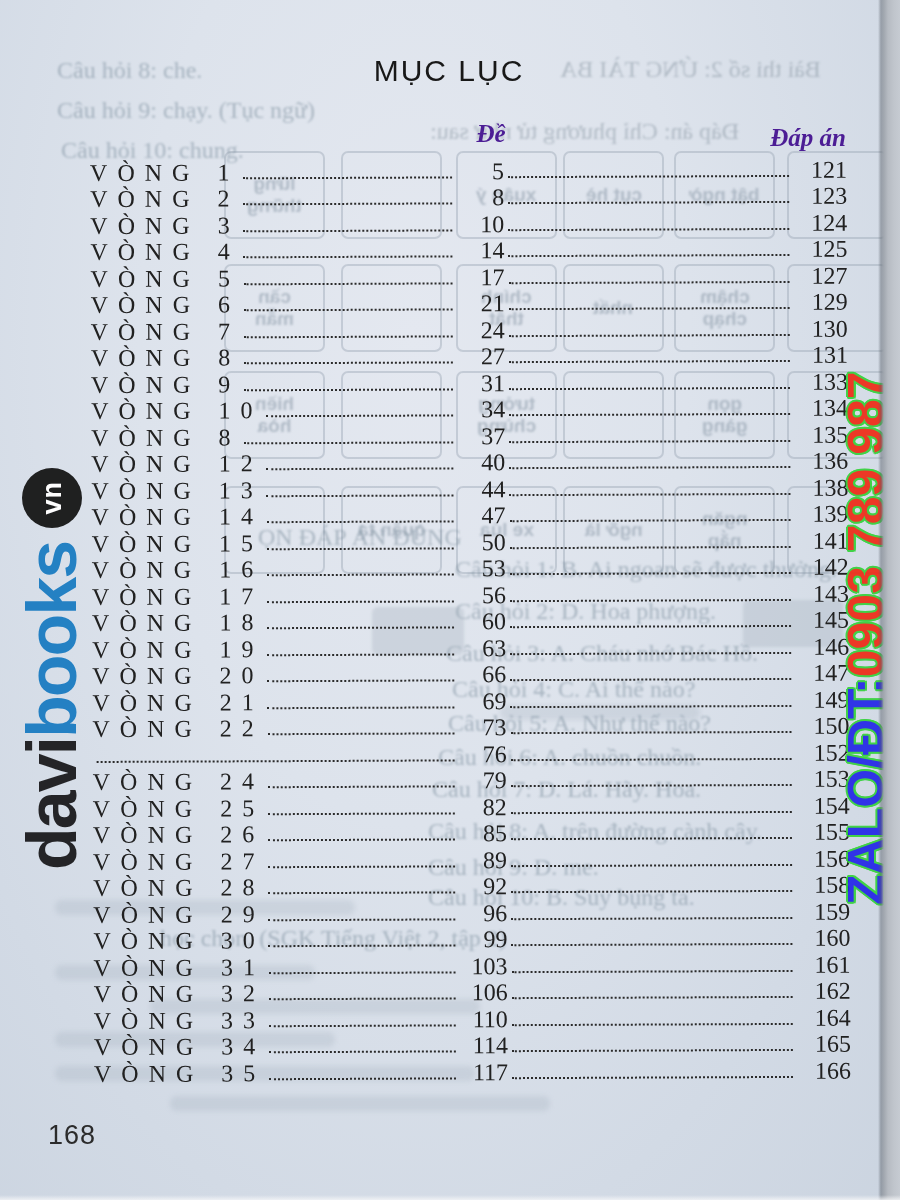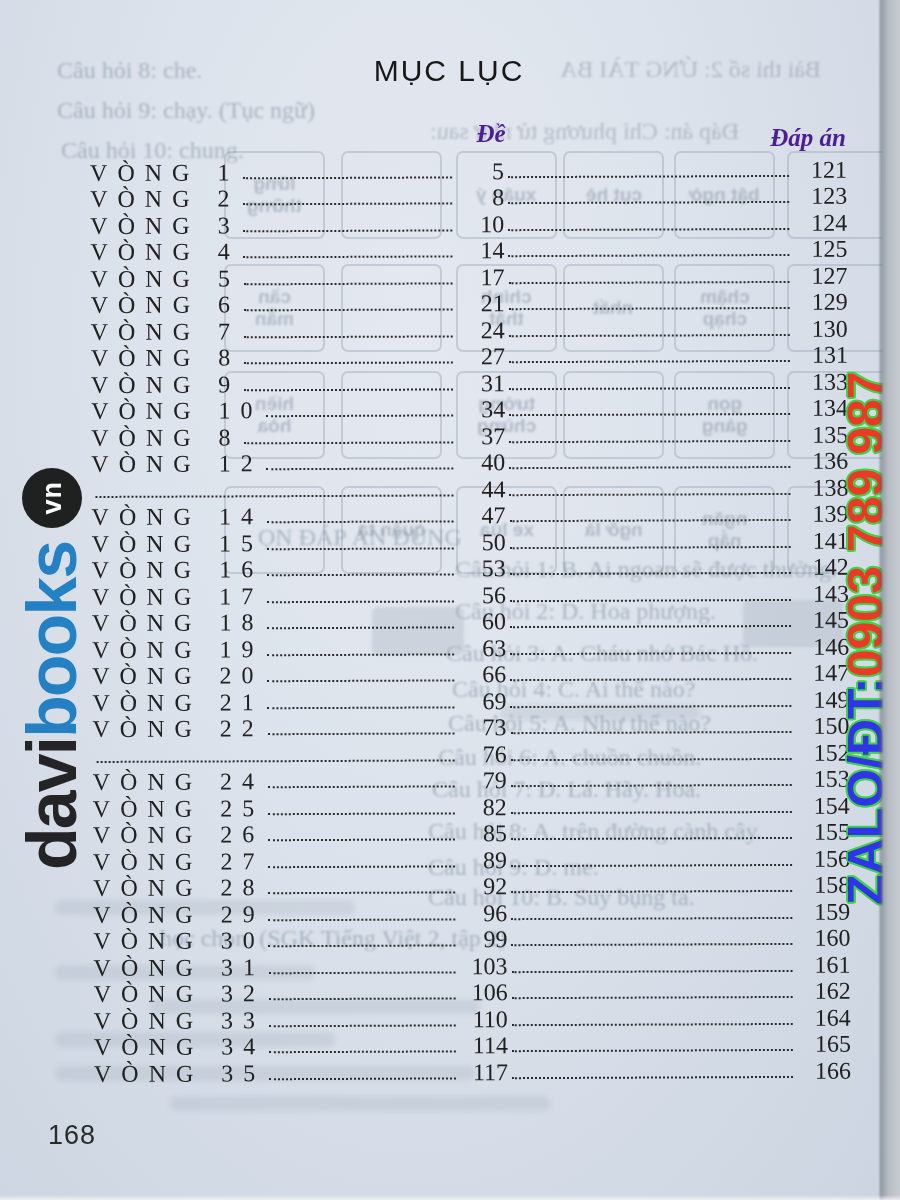--- a/index.html
+++ b/index.html
@@ -326,20 +326,21 @@
         <span class="lbl">VÒNG 12</span>
         <span class="dots"></span>
         <span class="num de">40</span>
       </div>
       <span class="dots"></span>
       <span class="num dap">136</span>
     </div>
 
     <div class="row">
       <div class="grp">
+        <span class="lbl">VÒNG 13</span>
         <span class="dots"></span>
         <span class="num de">44</span>
       </div>
       <span class="dots"></span>
       <span class="num dap">138</span>
     </div>
 
     <div class="row">
       <div class="grp">
         <span class="lbl">VÒNG 14</span>

